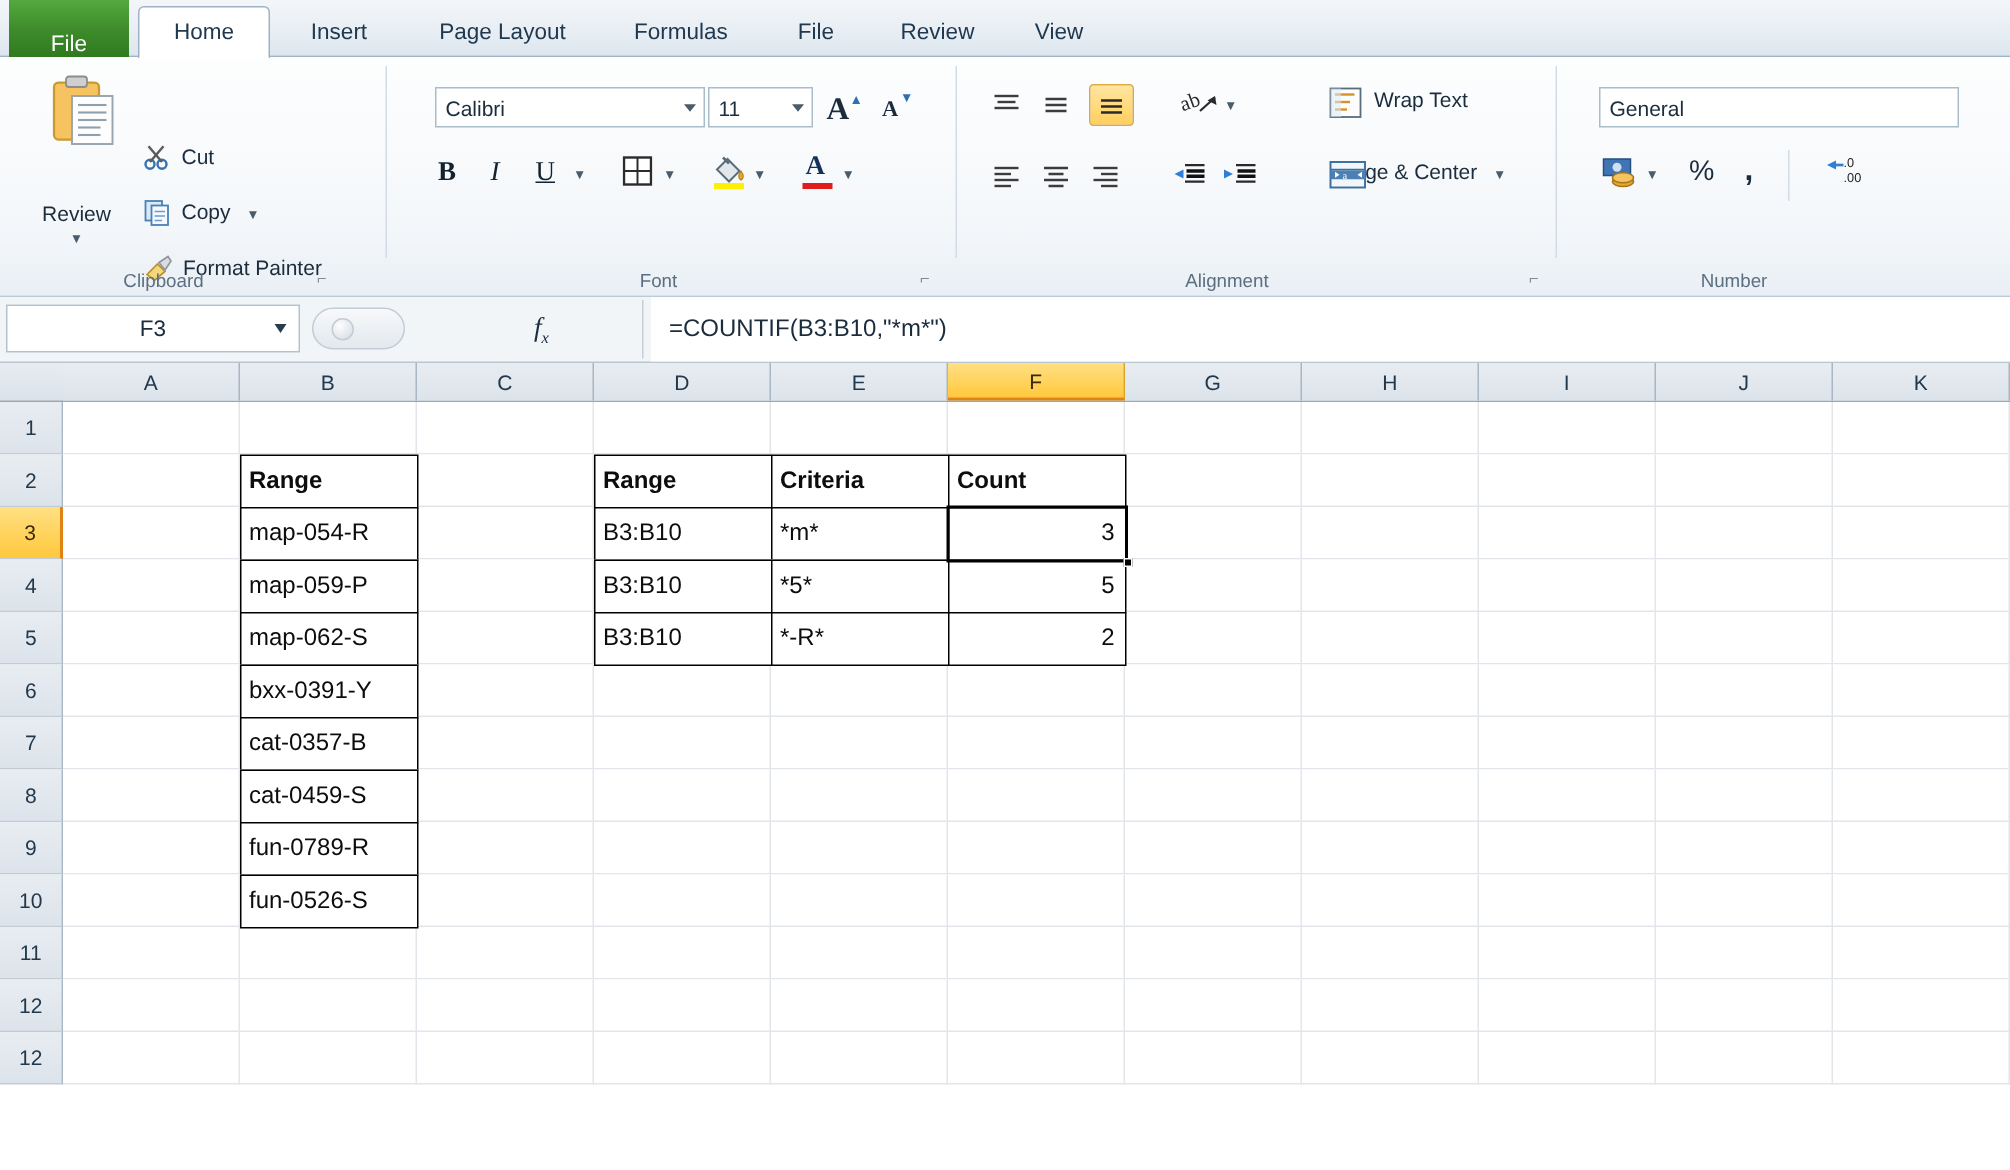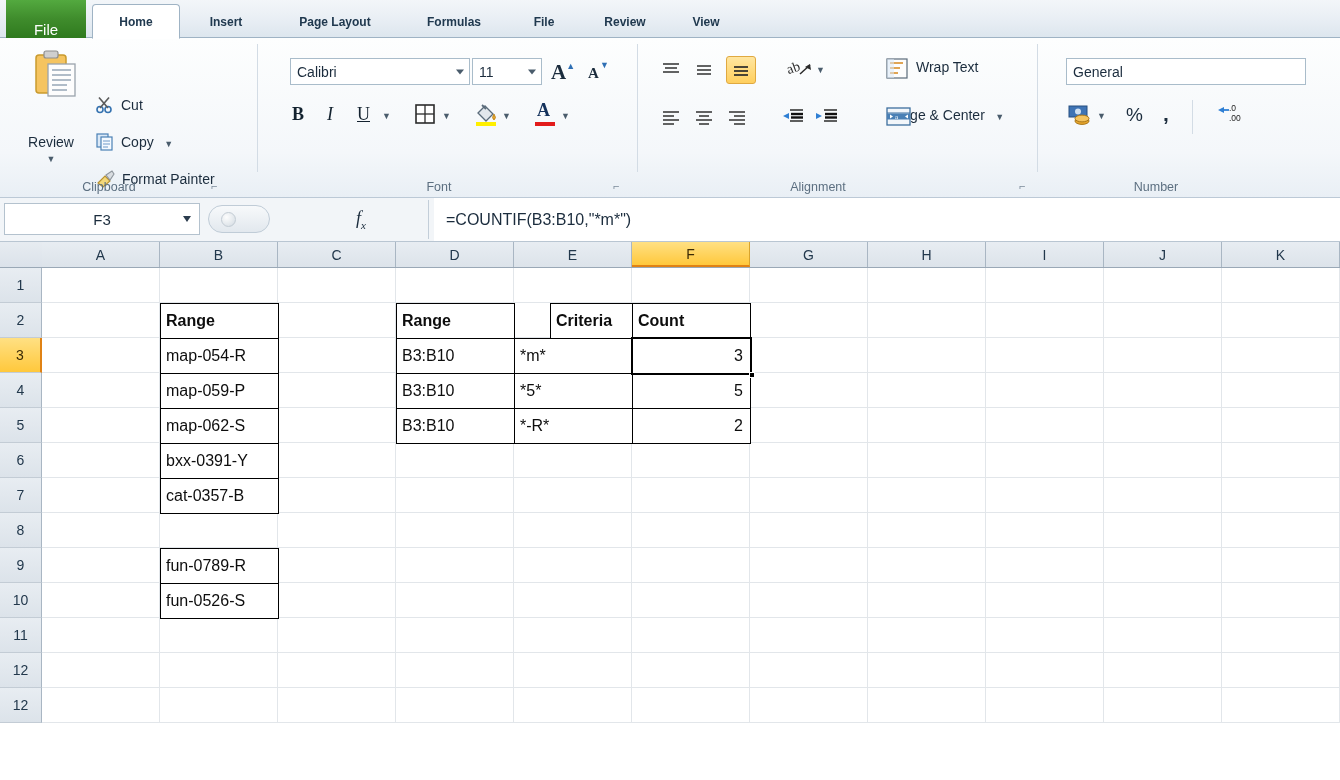--- a/index.html
+++ b/index.html
@@ -15,23 +15,22 @@
 
   
   .tabstrip {
     position: relative; height: 38px;
     background: linear-gradient(to bottom,#f3f6f9 0%,#e8eef4 55%,#dde6ee 100%);
     border-bottom: 1px solid #9fb3c4;
   }
   .tab {
     position: absolute; top: 5px; height: 33px;
     display: flex; align-items: center; justify-content: center;
-    font-size: 12px; color: #20394f; padding: 0 13px;
+    font-size: 15px; color: #20394f; padding: 0 13px;
     cursor: default;
-    font-weight: bold;
   }
   .tab.file {
     top: 0; left: 6px; height: 38px; width: 80px;
     background: linear-gradient(to bottom,#53a93f 0%,#3f8c2c 50%,#2f7a1e 100%);
     color: #fff; font-weight: normal; font-size: 15px;
     border-radius: 0;
   }
   .tab.active {
     background: #fff;
     border: 1px solid #9fb3c4; border-bottom: 1px solid #fff;
@@ -772,30 +771,33 @@
       </div>
       <div class="datacell" style="left: 160px; top: 166px; width: 119px; height: 36px;">
         <span>map-062-S</span>
       </div>
       <div class="datacell" style="left: 160px; top: 201px; width: 119px; height: 36px;">
         <span>bxx-0391-Y</span>
       </div>
       <div class="datacell" style="left: 160px; top: 236px; width: 119px; height: 36px;">
         <span>cat-0357-B</span>
       </div>
+      <div class="datacell" style="left: 160px; top: 271px; width: 119px; height: 36px;">
+        <span>cat-0459-S</span>
+      </div>
       <div class="datacell" style="left: 160px; top: 306px; width: 119px; height: 36px;">
         <span>fun-0789-R</span>
       </div>
       <div class="datacell" style="left: 160px; top: 341px; width: 119px; height: 36px;">
         <span>fun-0526-S</span>
       </div>
       <div class="datacell bold" style="left: 396px; top: 61px; width: 119px; height: 36px;">
         <span>Range</span>
       </div>
-      <div class="datacell bold" style="left: 514px; top: 61px; width: 119px; height: 36px; margin-left: 36px;">
+      <div class="datacell bold" style="left: 514px; top: 61px; width: 119px; height: 36px;">
         <span>Criteria</span>
       </div>
       <div class="datacell bold" style="left: 632px; top: 61px; width: 119px; height: 36px;">
         <span>Count</span>
       </div>
       <div class="datacell" style="left: 396px; top: 96px; width: 119px; height: 36px;">
         <span>B3:B10</span>
       </div>
       <div class="datacell" style="left: 514px; top: 96px; width: 119px; height: 36px;">
         <span>*m*</span>

